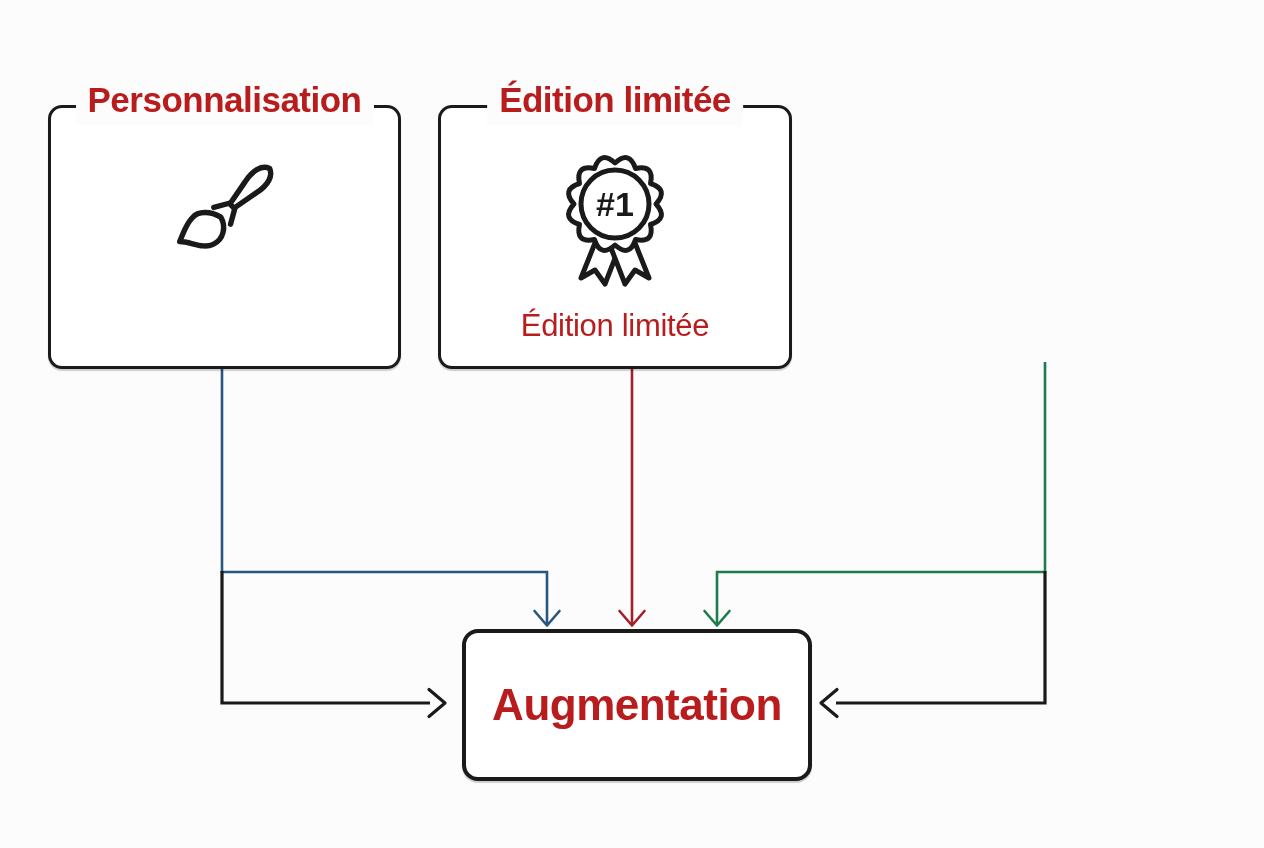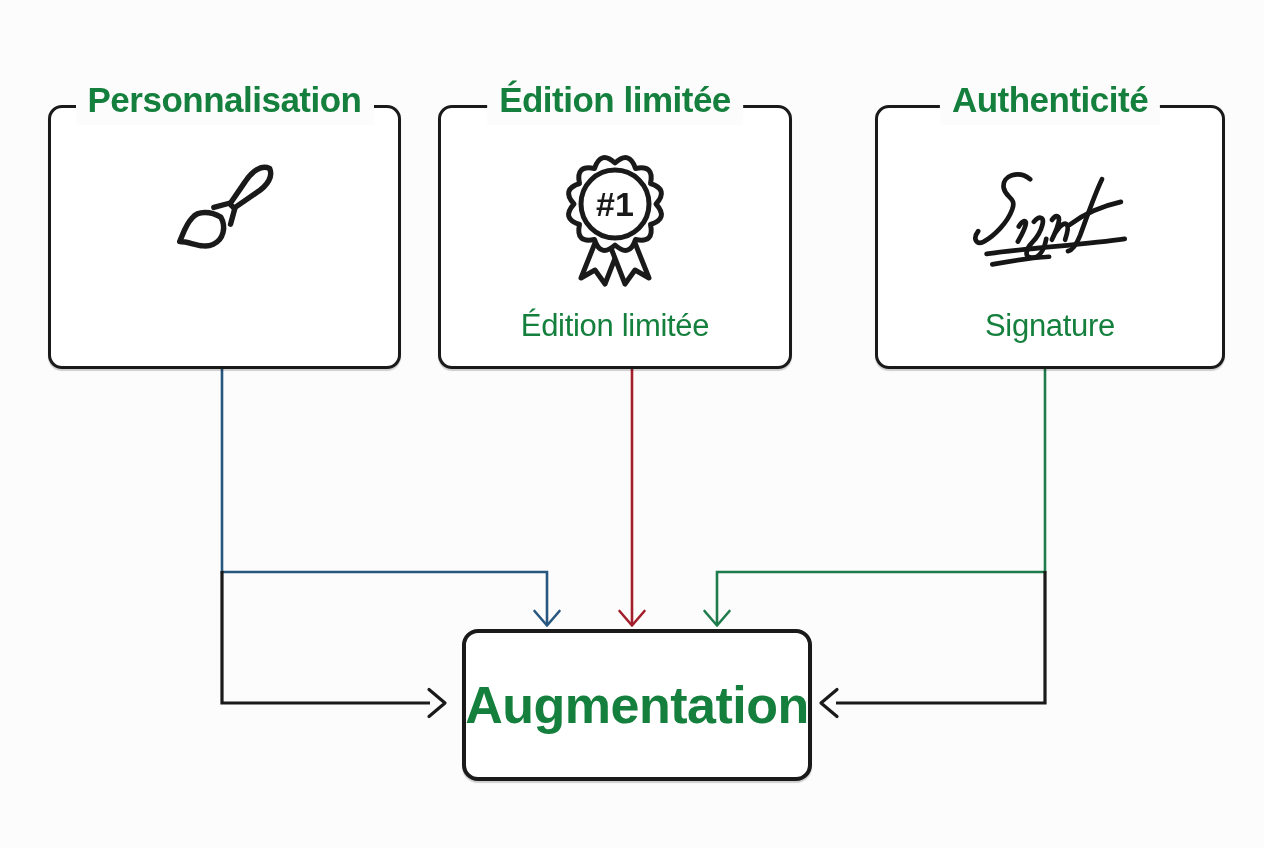--- a/index.html
+++ b/index.html
@@ -7,21 +7,21 @@
     padding: 0;
     background: #ffffff;
   }
   .canvas {
     position: relative;
     width: 1264px;
     height: 848px;
     background: #fcfcfc;
     overflow: hidden;
     font-family: "Liberation Sans", "DejaVu Sans", sans-serif;
-    color: #15803d;
+    color: #b91c1c;
   }
   .connector-layer {
     position: absolute;
     left: 0; top: 0;
     width: 1264px;
     height: 848px;
   }
   .node {
     position: absolute;
     background: #ffffff;
@@ -62,21 +62,21 @@
     position: absolute;
     left: 0; right: 0;
     bottom: 22px;
     text-align: center;
     font-size: 31px;
     font-weight: 400;
     letter-spacing: -0.3px;
   }
   .result-text {
     text-align: right;
-    font-size: 52px;
+    font-size: 44px;
     font-weight: 700;
     line-height: 54px;
     letter-spacing: -0.5px;
   }
   .badge-number {
     font-family: "Liberation Sans", "DejaVu Sans", sans-serif;
     font-weight: 700;
     font-size: 34px;
   }
 </style>
@@ -134,36 +134,20 @@
                  Q47.5 118.1 41.5 99.5 Q22.4 103.6 26.5 84.5 Q7.9 78.5 21 64
                  Q7.9 49.5 26.5 43.5 Q22.4 24.4 41.5 28.5 Q47.5 9.9 62 23
                  Q76.5 9.9 82.5 28.5 Q101.6 24.4 97.5 43.5 Q116.1 49.5 103 64 Z"></path>
         <circle cx="62" cy="64" r="34"></circle>
       </g>
       <text class="badge-number" x="62" y="76" text-anchor="middle" fill="#1a1a1a">#1</text>
     </svg>
     <span class="node-caption">Édition limitée</span>
   </div>
 
-  <div class="node node-authenticite">
-    <span class="node-title">Authenticité</span>
-    <svg class="node-icon signature-icon" width="182" height="104" viewBox="0 0 190 110" xmlns="http://www.w3.org/2000/svg">
-      <g fill="none" stroke="#161616" stroke-width="5" stroke-linecap="round" stroke-linejoin="round">
-        <path d="M74 14 C62 4 44 10 46 23 C48 34 60 33 55 46 C50 60 36 74 25 80 C17 84 13 77 19 69"></path>
-        <path d="M62 64 C66 57 71 56 69 63 C67 70 63 76 61 80"></path>
-        <path d="M78 59 C84 52 89 54 87 62 C85 70 80 77 76 81 C71 86 66 97 76 97 C84 97 89 88 91 77"></path>
-        <path d="M97 57 C101 51 106 52 104 60 C102 68 99 73 97 78 C101 68 109 58 113 62 C115 65 113 72 111 78"></path>
-        <path d="M150 14 C143 28 134 54 127 73 C123 83 119 89 114 90"></path>
-        <path d="M116 62 C132 50 152 42 170 38"></path>
-        <path d="M28 93 C70 87 132 83 174 77"></path>
-        <path d="M34 104 C56 100 78 97 94 96"></path>
-      </g>
-    </svg>
-    <span class="node-caption">Signature</span>
-  </div>
 
   <div class="node node-augmentation">
     <div class="result-text">
       <div>Augmentation</div>
     </div>
   </div>
 
 </div>
 
 </body></html>

